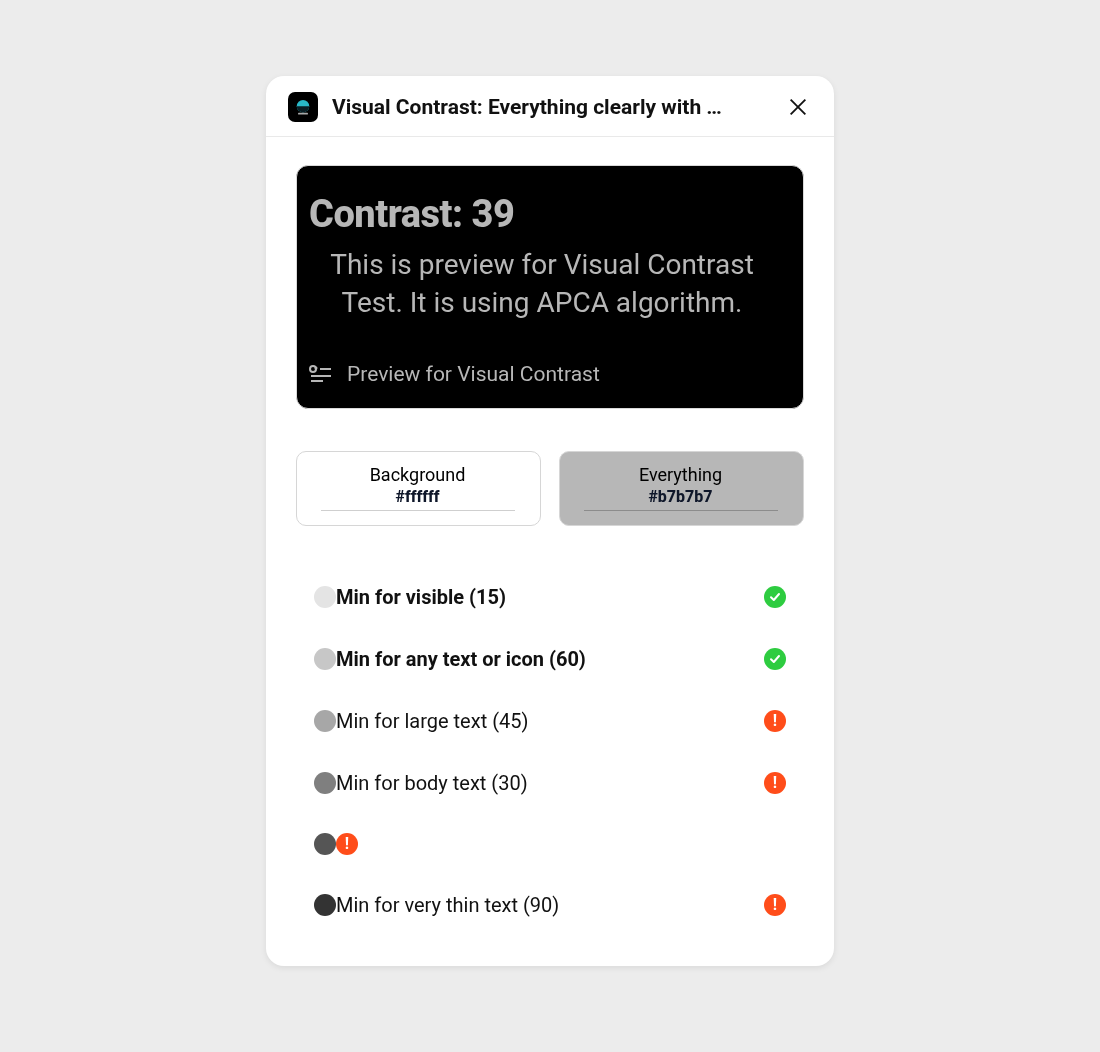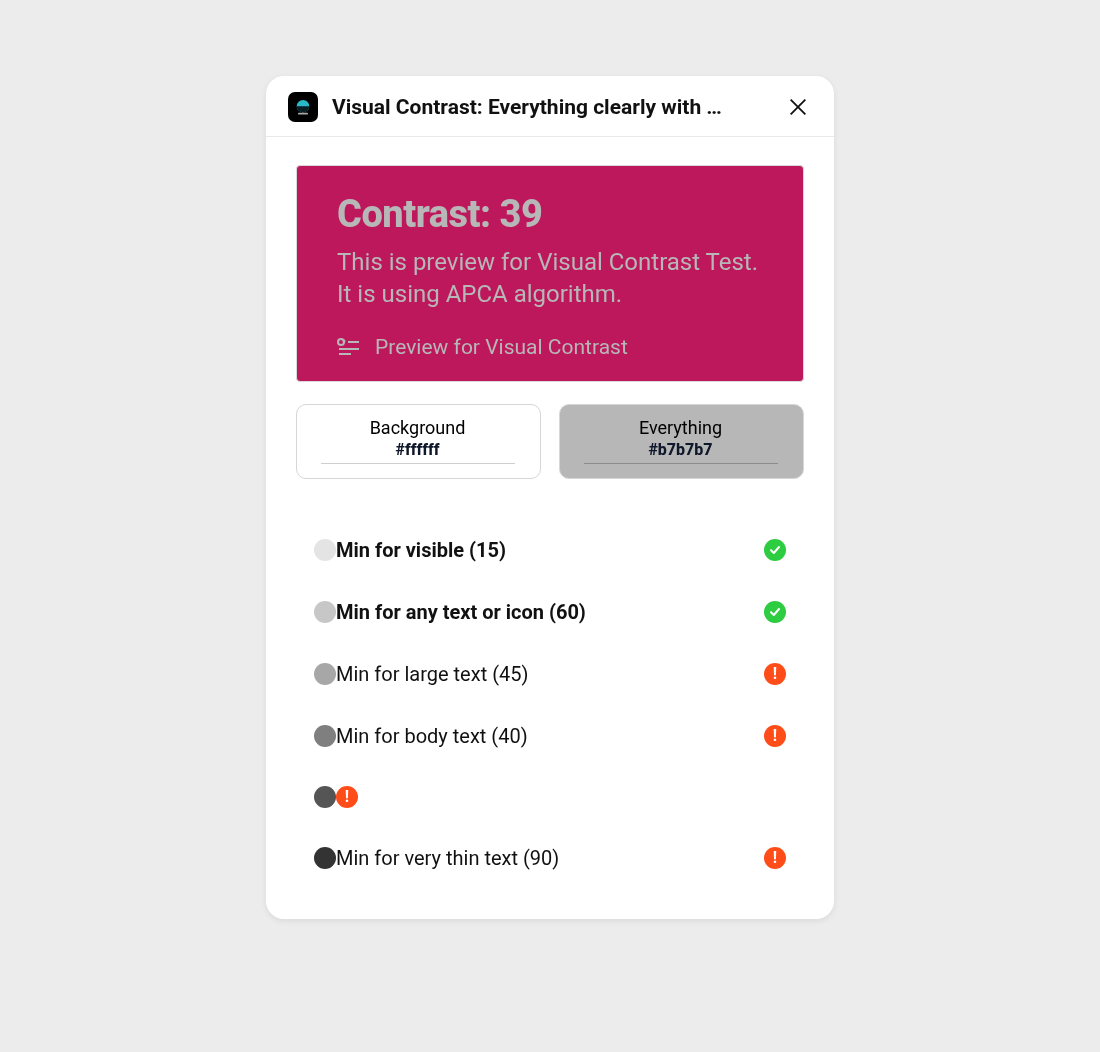--- a/index.html
+++ b/index.html
@@ -56,36 +56,37 @@
       display: flex;
       align-items: center;
       justify-content: center;
       flex-shrink: 0;
     }
     .close-btn svg { width: 22px; height: 22px; stroke: #111; stroke-width: 2; }
     .panel-body { padding: 28px 30px 30px 30px; }
 
     .preview-card {
       border: 1px solid #d9d9d9;
-      border-radius: 4px;
-      padding: 26px 28px 22px 40px;
-      background: #be185d;
+      border-radius: 12px;
+      padding: 26px 28px 22px 12px;
+      background: #000000;
     }
     .contrast-heading {
       font-size: 38px;
       font-weight: 800;
       color: #b7b7b7;
       letter-spacing: -0.5px;
       margin-bottom: 10px;
     }
     .contrast-desc {
-      font-size: 24px;
+      font-size: 28px;
       line-height: 1.35;
       color: #b7b7b7;
-      margin-bottom: 24px;
+      margin-bottom: 40px;
+      text-align: center;
     }
     .preview-caption-row {
       display: flex;
       align-items: center;
       gap: 14px;
       text-align: center;
     }
     .caption-icon {
       width: 24px;
       height: 18px;
@@ -102,20 +103,21 @@
       display: flex;
       gap: 18px;
       margin-top: 22px;
     }
     .swatch {
       flex: 1 1 0;
       border: 1px solid #d6d6d6;
       border-radius: 10px;
       padding: 12px 14px 14px 12px;
       text-align: center;
+      margin-top: 20px;
     }
     .swatch.bg { background: #ffffff; }
     .swatch.fg { background: #b7b7b7; }
     .swatch-label {
       font-size: 18px;
       color: #000;
       margin-bottom: 2px;
     }
     .swatch-value {
       font-size: 16px;
@@ -243,21 +245,21 @@
         </div>
         <div class="criteria-row">
           <span class="shade-dot" style="background: rgb(167, 167, 167);"></span>
           <span class="criteria-label">Min for large text (45)</span>
           <span class="status-icon fail">
             <span class="bang">!</span>
           </span>
         </div>
         <div class="criteria-row">
           <span class="shade-dot" style="background: rgb(127, 127, 127);"></span>
-          <span class="criteria-label">Min for body text (40)</span>
+          <span class="criteria-label">Min for body text (30)</span>
           <span class="status-icon fail">
             <span class="bang">!</span>
           </span>
         </div>
         <div class="criteria-row">
           <span class="shade-dot" style="background: rgb(85, 85, 85);"></span>
           <span class="status-icon fail">
             <span class="bang">!</span>
           </span>
         </div>

